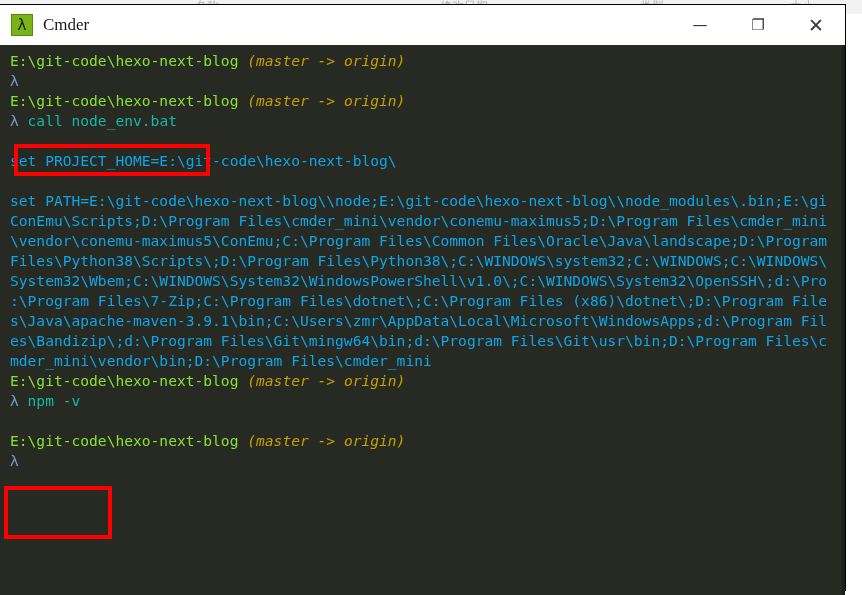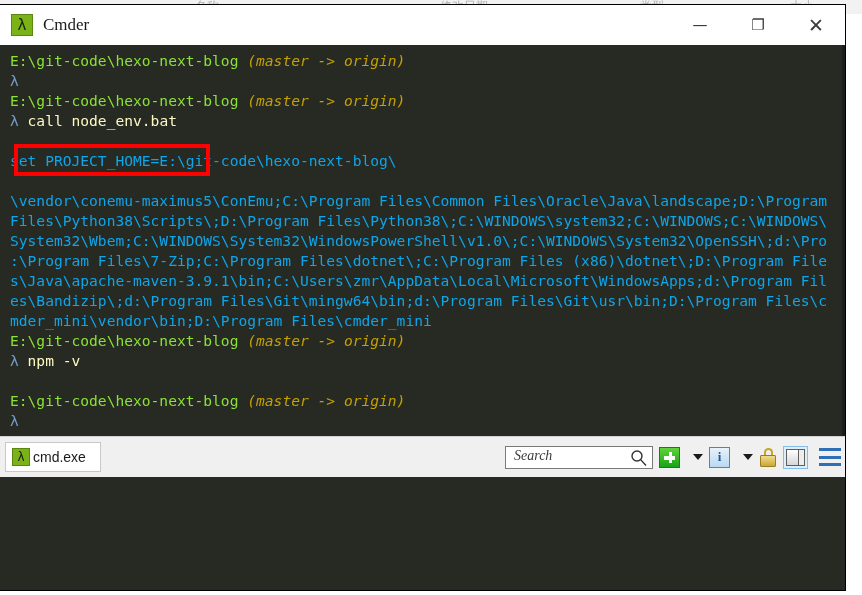--- a/index.html
+++ b/index.html
@@ -106,39 +106,39 @@
     display: flex; align-items: center; justify-content: center;
     color: #3c3c3c;
     font-size: 15px;
     font-family: "DejaVu Sans", sans-serif;
   }
   .win-btn.close { font-size: 19px; }
 
   
   .terminal {
     position: relative;
-    height: 391px;
+    height: 551px;
     background: #272a23;
     padding: 6px 12px 0 10px;
     box-sizing: border-box;
     overflow: hidden;
   }
   .term-line {
     font-family: "DejaVu Sans Mono", monospace;
     font-size: 14.6px;
     line-height: 20px;
     white-space: pre;
     color: #d3d7cf;
     height: 20px;
   }
   .term-line.blank { color: transparent; }
   .c-path   { color: #8ae234; }
   .c-branch { color: #c4a000; font-style: italic; }
   .c-lambda { color: #729fcf; }
-  .c-cmd    { color: #fef9c3; }
+  .c-cmd    { color: #14b8a6; }
   .c-out    { color: #0ea5e9; }
 
   .hl-box {
     position: absolute;
     border: 4px solid #ff0000;
     box-sizing: border-box;
     pointer-events: none;
   }
   #hl-call { left: 14px;  top: 99px;  width: 196px; height: 32px; }
   #hl-npm  { left: 4px;   top: 441px; width: 108px; height: 53px; }
@@ -452,20 +452,22 @@
     </div>
 
     <div class="terminal" id="terminal" style="background: rgb(39, 42, 35);">
         <div class="term-line"><span class="c-path">E:\git-code\hexo-next-blog </span><span class="c-branch">(master -&gt; origin)</span></div>
         <div class="term-line"><span class="c-lambda">λ</span><span class="c-cmd"></span></div>
         <div class="term-line"><span class="c-path">E:\git-code\hexo-next-blog </span><span class="c-branch">(master -&gt; origin)</span></div>
         <div class="term-line"><span class="c-lambda">λ</span><span class="c-cmd"> call node_env.bat</span></div>
         <div class="term-line blank"><span class="c-out">&nbsp;</span></div>
         <div class="term-line"><span class="c-out">set PROJECT_HOME=E:\git-code\hexo-next-blog\</span></div>
         <div class="term-line blank"><span class="c-out">&nbsp;</span></div>
+        <div class="term-line"><span class="c-out">set PATH=E:\git-code\hexo-next-blog\\node;E:\git-code\hexo-next-blog\\node_modules\.bin;E:\gi</span></div>
+        <div class="term-line"><span class="c-out">ConEmu\Scripts;D:\Program Files\cmder_mini\vendor\conemu-maximus5;D:\Program Files\cmder_mini</span></div>
         <div class="term-line"><span class="c-out">\vendor\conemu-maximus5\ConEmu;C:\Program Files\Common Files\Oracle\Java\landscape;D:\Program</span></div>
         <div class="term-line"><span class="c-out">Files\Python38\Scripts\;D:\Program Files\Python38\;C:\WINDOWS\system32;C:\WINDOWS;C:\WINDOWS\</span></div>
         <div class="term-line"><span class="c-out">System32\Wbem;C:\WINDOWS\System32\WindowsPowerShell\v1.0\;C:\WINDOWS\System32\OpenSSH\;d:\Pro</span></div>
         <div class="term-line"><span class="c-out">:\Program Files\7-Zip;C:\Program Files\dotnet\;C:\Program Files (x86)\dotnet\;D:\Program File</span></div>
         <div class="term-line"><span class="c-out">s\Java\apache-maven-3.9.1\bin;C:\Users\zmr\AppData\Local\Microsoft\WindowsApps;d:\Program Fil</span></div>
         <div class="term-line"><span class="c-out">es\Bandizip\;d:\Program Files\Git\mingw64\bin;d:\Program Files\Git\usr\bin;D:\Program Files\c</span></div>
         <div class="term-line"><span class="c-out">mder_mini\vendor\bin;D:\Program Files\cmder_mini</span></div>
         <div class="term-line"><span class="c-path">E:\git-code\hexo-next-blog </span><span class="c-branch">(master -&gt; origin)</span></div>
         <div class="term-line"><span class="c-lambda">λ</span><span class="c-cmd"> npm -v</span></div>
         <div class="term-line blank"><span class="c-out">&nbsp;</span></div>

